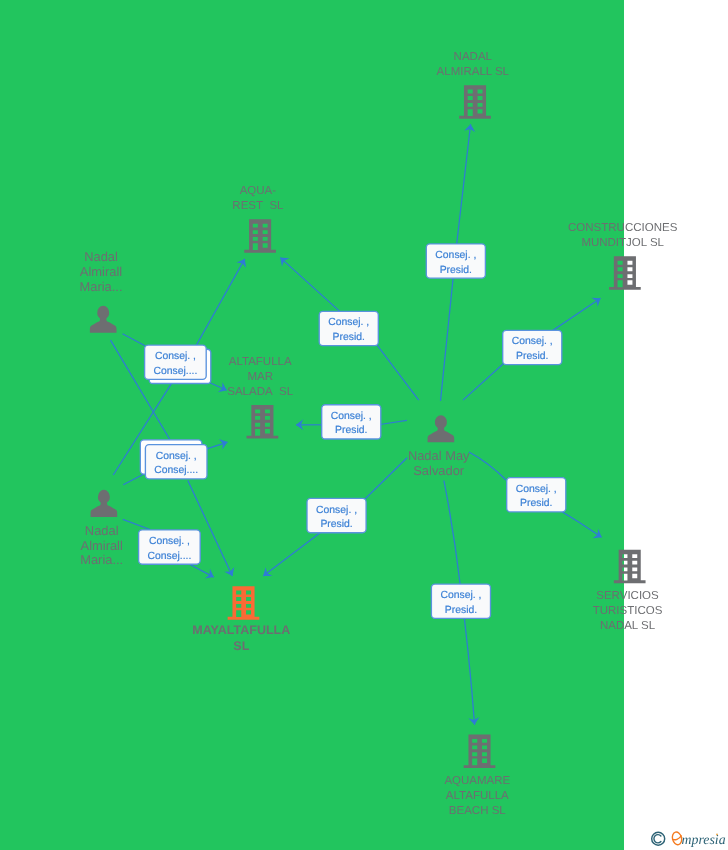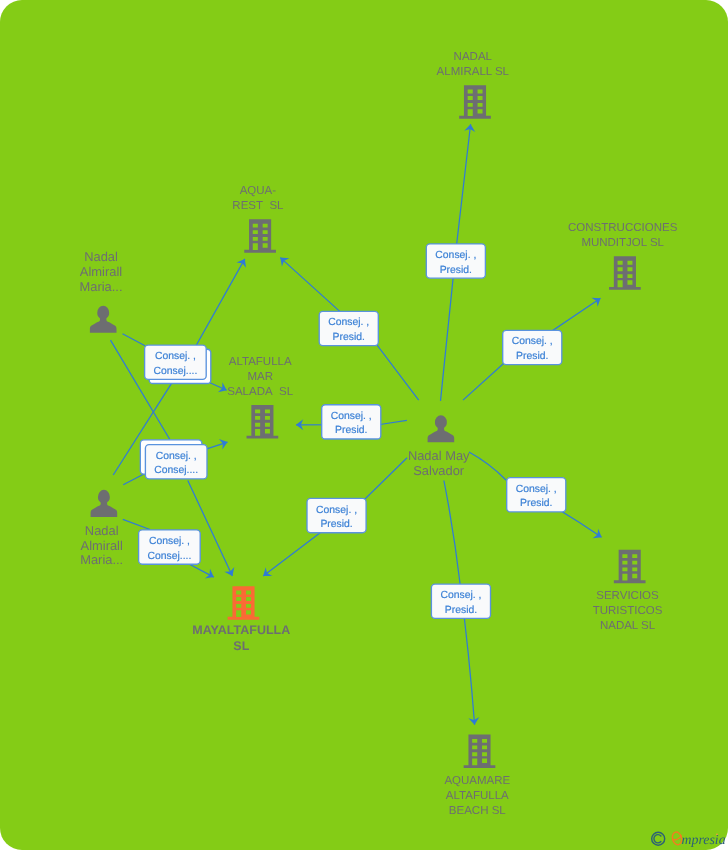--- a/index.html
+++ b/index.html
@@ -1,18 +1,18 @@
 <!DOCTYPE html>
 <html><head>
 <meta charset="utf-8">
 <title>Empresia graph</title>
 <style>
   html,body{margin:0;padding:0;background:#ffffff;}
   body{width:728px;height:850px;overflow:hidden;font-family:"Liberation Sans",sans-serif;-webkit-font-smoothing:antialiased;text-rendering:geometricPrecision;}
-  #stage{position:relative;width:728px;height:850px;background:#84cc16;will-change:transform;border-radius:22px;}
+  #stage{position:relative;width:624px;height:850px;background:#22c55e;will-change:transform;}
   svg#graph{position:absolute;left:0;top:0;width:728px;height:850px;display:block;}
   .nodelabel{font-family:"Liberation Sans",sans-serif;font-size:11.5px;fill:#6d6e71;text-anchor:middle;}
   .nodelabel.focus{font-weight:bold;font-size:12.5px;}
   .nodelabel.person{font-size:12.9px;}
   .edgelabeltext{font-family:"Liberation Sans",sans-serif;font-size:10.4px;fill:#3d82d6;text-anchor:middle;stroke:#3d82d6;stroke-width:0.2;}
   .edge{stroke:#2f7bd6;stroke-width:1.25;fill:none;}
   .arrow{fill:#2f7bd6;}
   .lbox{fill:#f9fafb;stroke:#5a93de;stroke-width:1.35;}
   .lbox.back{fill:#ffffff;}
   #footer{position:absolute;left:650px;top:827px;}

